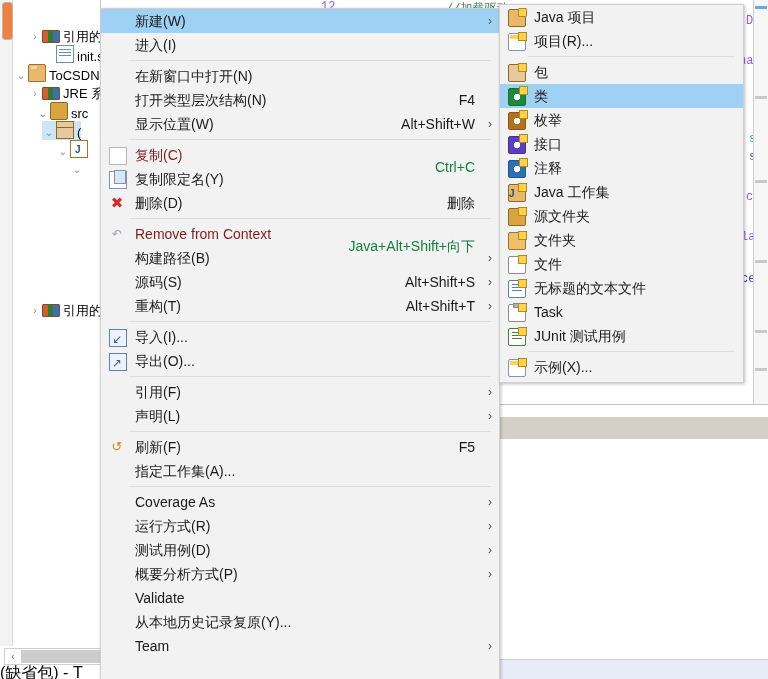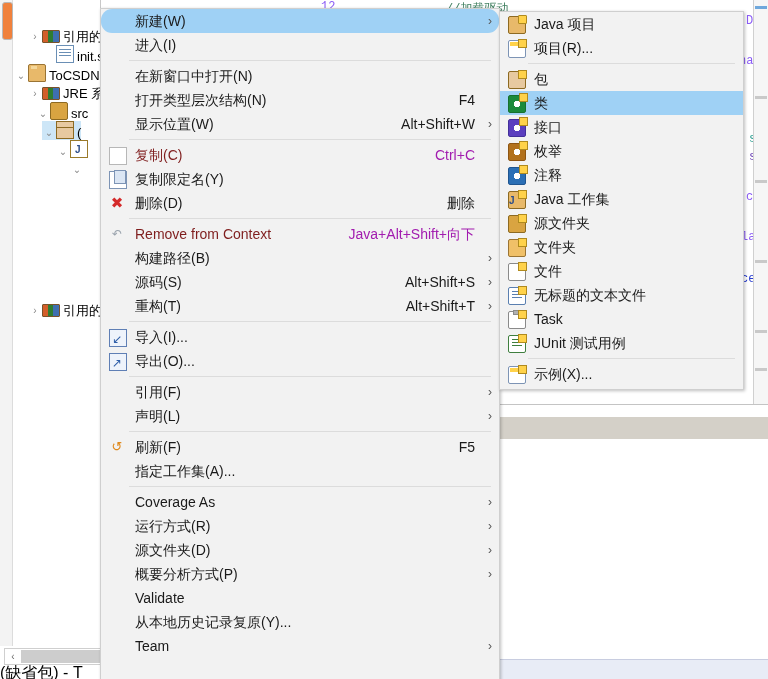--- a/index.html
+++ b/index.html
@@ -66,46 +66,46 @@
   #hscroll-left{position:absolute;left:1px;top:1px;width:14px;height:13px;line-height:13px;text-align:center;color:#6a6a6a;font-size:10px;}
   #statusline{position:absolute;left:0;top:20px;height:13px;line-height:13px;font-size:16px;white-space:nowrap;color:#000;}
   #statusline-bar{position:absolute;left:0;top:655px;width:101px;height:24px;background:#cfe0f5;}
 
   
   #ctxmenu{
     position:absolute;left:100px;top:8px;width:398px;height:671px;
     background:#f2f2f2;border:1px solid #cfcfcf;box-shadow:1px 1px 3px rgba(0,0,0,.25);
     overflow:hidden;
   }
-  .mi{position:relative;height:24px;line-height:24px;white-space:nowrap;border-radius:11px;}
+  .mi{position:relative;height:24px;line-height:24px;white-space:nowrap;}
   .mi.hl{background:#9fd1f5;}
   .mi .mic{position:absolute;left:8px;top:4px;width:16px;height:16px;}
   .mi .mlabel{position:absolute;left:34px;top:0;font-size:14px;color:#1a1a1a;}
   .mi.dis .mlabel{color:#7f1d1d;}
   .mi .macc{position:absolute;right:24px;top:0;font-size:14px;color:#1a1a1a;text-align:right;}
-  .mi.dis .macc{color:#a21caf;}
+  .mi.dis .macc{color:#15803d;margin-top:12px;}
   .mi .marrow{position:absolute;right:7px;top:0;font-size:12px;color:#555;}
   .msep{height:1px;background:#dcdcdc;margin:3px 8px 3px 28px;}
 
   
   .g-copy{background:#fff;border:1px solid #b7b7b7;}
   .g-copy2{background:#fff;border:1px solid #7d94b5;}
   .g-copy2:after{content:"";position:absolute;left:4px;top:-2px;width:10px;height:12px;background:#dbe6f4;border:1px solid #7d94b5;}
   .g-paste{background:#f3d79a;border:1px solid #9a7a2a;border-radius:1px;}
   .g-paste:after{content:"";position:absolute;left:3px;top:2px;width:9px;height:11px;background:#fff;border:1px solid #9a7a2a;}
   .g-del{color:#d42a2a;font-size:15px;font-weight:bold;line-height:16px;text-align:center;}
   .g-rem{color:#9aa3ad;font-size:12px;line-height:16px;text-align:center;}
   .g-imp,.g-exp{border:1px solid #5f7fb5;background:#eef3fb;}
   .g-imp:after{content:"\2199";position:absolute;left:2px;top:-3px;color:#2f5ea8;font-size:12px;}
   .g-exp:after{content:"\2197";position:absolute;left:2px;top:-3px;color:#2f5ea8;font-size:12px;}
   .g-ref{color:#e08a1e;font-size:13px;line-height:16px;text-align:center;}
 
   
   #submenu{
-    position:absolute;left:499px;top:11px;width:243px;height:377px;
+    position:absolute;left:499px;top:4px;width:243px;height:377px;
     background:#f2f2f2;border:1px solid #cfcfcf;box-shadow:1px 1px 3px rgba(0,0,0,.25);
     overflow:hidden;
   }
   .si{position:relative;height:24px;line-height:24px;white-space:nowrap;}
   .si.hl{background:#9fd1f5;}
   .si .sic{position:absolute;left:8px;top:4px;width:16px;height:16px;border-radius:2px;}
   .si .slabel{position:absolute;left:34px;top:0;font-size:14px;color:#1a1a1a;}
   .ssep{height:1px;background:#dcdcdc;margin:3px 8px 3px 28px;}
 
   .s-javaprj{background:#e8b96a;border:1px solid #8d6a22;}
@@ -301,21 +301,21 @@
       <div class="msep"></div>
       <div class="mi">
         <span class="mlabel">Coverage As</span>
         <span class="marrow">›</span>
       </div>
       <div class="mi">
         <span class="mlabel">运行方式(R)</span>
         <span class="marrow">›</span>
       </div>
       <div class="mi">
-        <span class="mlabel">源文件夹(D)</span>
+        <span class="mlabel">测试用例(D)</span>
         <span class="marrow">›</span>
       </div>
       <div class="mi">
         <span class="mlabel">概要分析方式(P)</span>
         <span class="marrow">›</span>
       </div>
       <div class="mi">
         <span class="mlabel">Validate</span>
       </div>
       <div class="mi">
@@ -339,28 +339,28 @@
       <div class="ssep"></div>
       <div class="si">
         <span class="sic s-pkg"></span>
         <span class="slabel">包</span>
       </div>
       <div class="si hl">
         <span class="sic s-class"></span>
         <span class="slabel">类</span>
       </div>
       <div class="si">
+        <span class="sic s-enum"></span>
+        <span class="slabel">枚举</span>
+      </div>
+      <div class="si">
         <span class="sic s-iface"></span>
         <span class="slabel">接口</span>
       </div>
       <div class="si">
-        <span class="sic s-enum"></span>
-        <span class="slabel">枚举</span>
-      </div>
-      <div class="si">
         <span class="sic s-annot"></span>
         <span class="slabel">注释</span>
       </div>
       <div class="si">
         <span class="sic s-ws"></span>
         <span class="slabel">Java 工作集</span>
       </div>
       <div class="si">
         <span class="sic s-srcf"></span>
         <span class="slabel">源文件夹</span>

